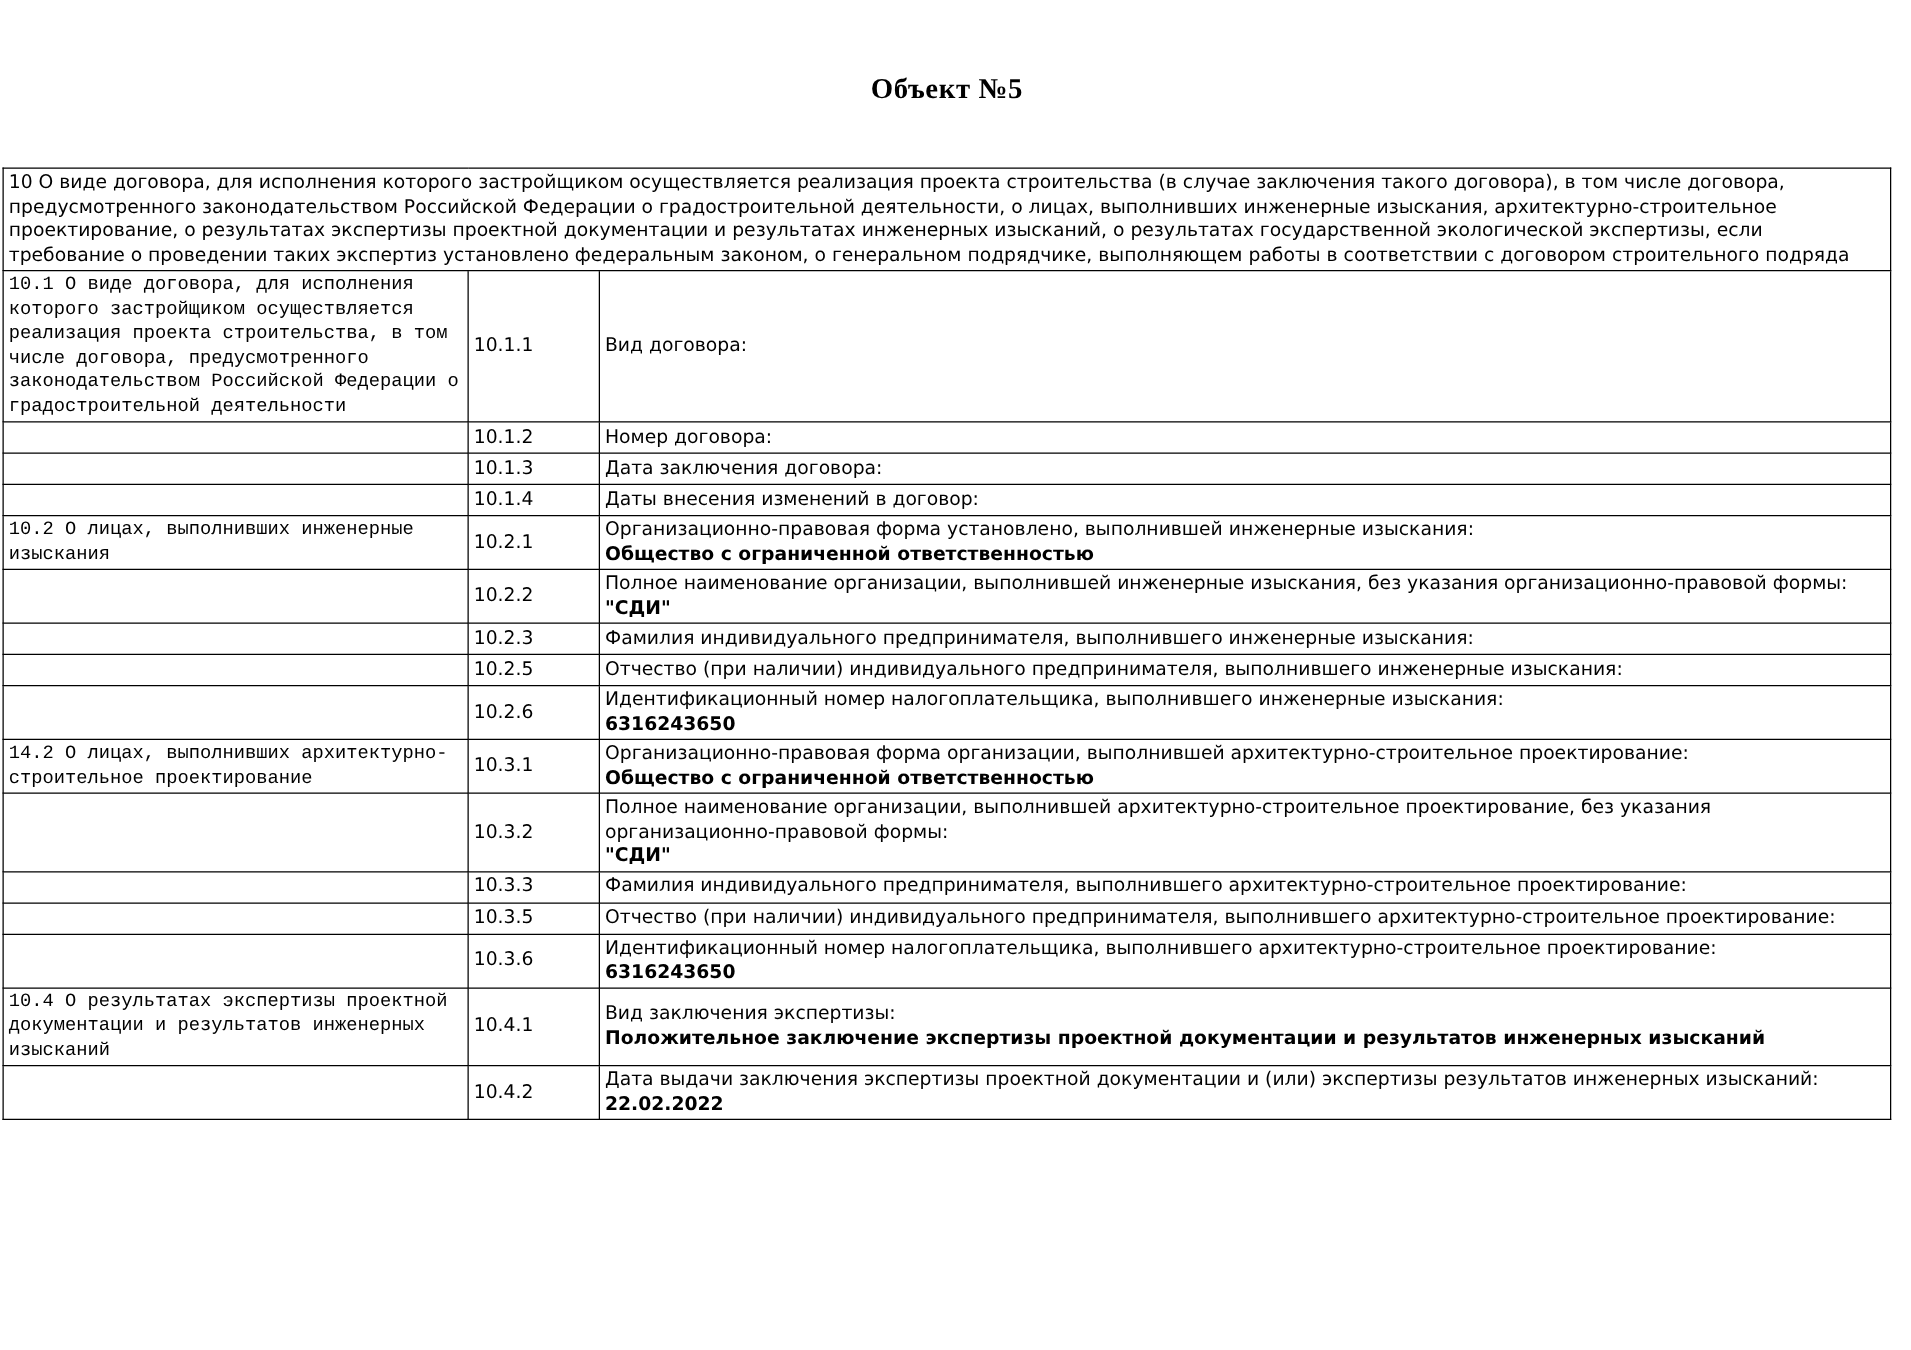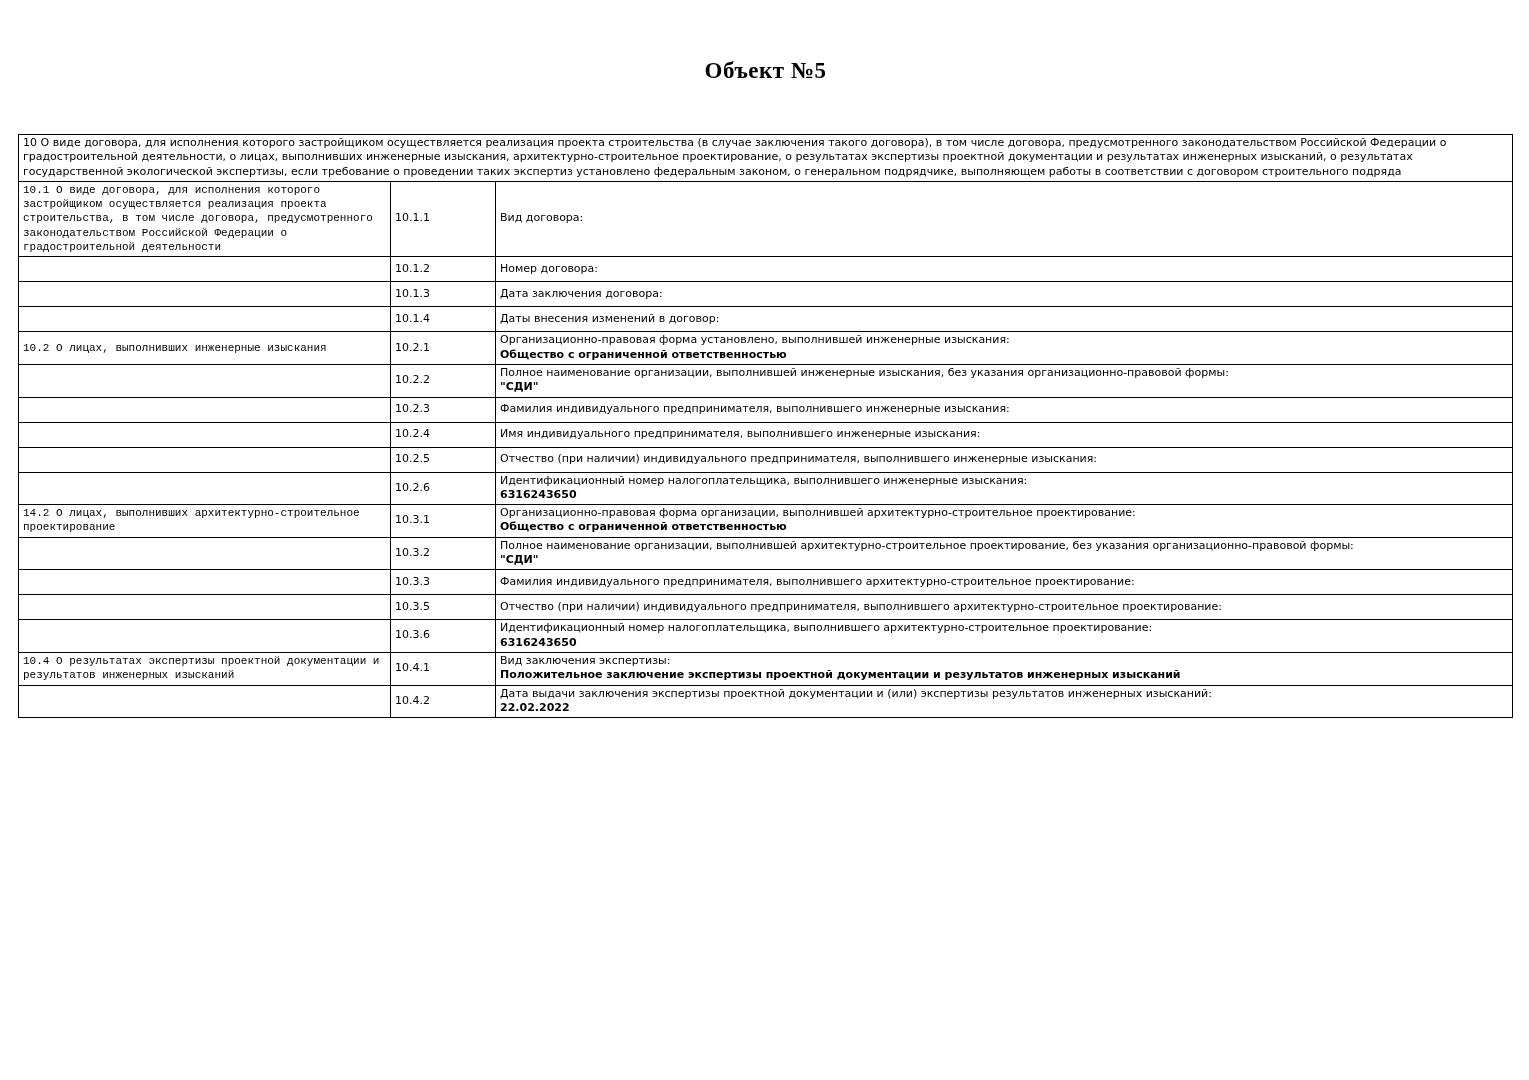--- a/index.html
+++ b/index.html
@@ -5,36 +5,36 @@
   html, body {
     margin: 0;
     padding: 0;
     background: #ffffff;
     color: #000000;
     font-family: "DejaVu Sans", "Liberation Sans", sans-serif;
   }
   .page {
     width: 1529px;
     box-sizing: border-box;
-    padding: 38px 16px 24px 18px;
+    padding: 38px 16px 24px 2px;
     background: #ffffff;
   }
   .doc-title {
     font-family: "Liberation Serif", "DejaVu Serif", serif;
     font-size: 23px;
     font-weight: bold;
     text-align: center;
     margin: 20px 0 50px 0;
     letter-spacing: 0.5px;
   }
   table.disclosure {
     border-collapse: collapse;
     table-layout: fixed;
     width: 100%;
-    font-size: 11px;
+    font-size: 15px;
     line-height: 1.3;
     margin-top: 28px;
   }
   table.disclosure td {
     border: 1px solid #000000;
     padding: 1px 5px 2px 4px;
     vertical-align: middle;
     word-wrap: break-word;
   }
   td.header-cell {
@@ -121,27 +121,20 @@
         </tr>
         <tr class="data-row">
           <td class="col-section"></td>
           <td class="col-code">10.2.3</td>
           <td class="col-content">
             <div>Фамилия индивидуального предпринимателя, выполнившего инженерные изыскания:</div>
           </td>
         </tr>
         <tr class="data-row">
           <td class="col-section"></td>
-          <td class="col-code">10.2.4</td>
-          <td class="col-content">
-            <div>Имя индивидуального предпринимателя, выполнившего инженерные изыскания:</div>
-          </td>
-        </tr>
-        <tr class="data-row">
-          <td class="col-section"></td>
           <td class="col-code">10.2.5</td>
           <td class="col-content">
             <div>Отчество (при наличии) индивидуального предпринимателя, выполнившего инженерные изыскания:</div>
           </td>
         </tr>
         <tr class="data-row">
           <td class="col-section"></td>
           <td class="col-code">10.2.6</td>
           <td class="col-content">
             <div>Идентификационный номер налогоплательщика, выполнившего инженерные изыскания:</div>

